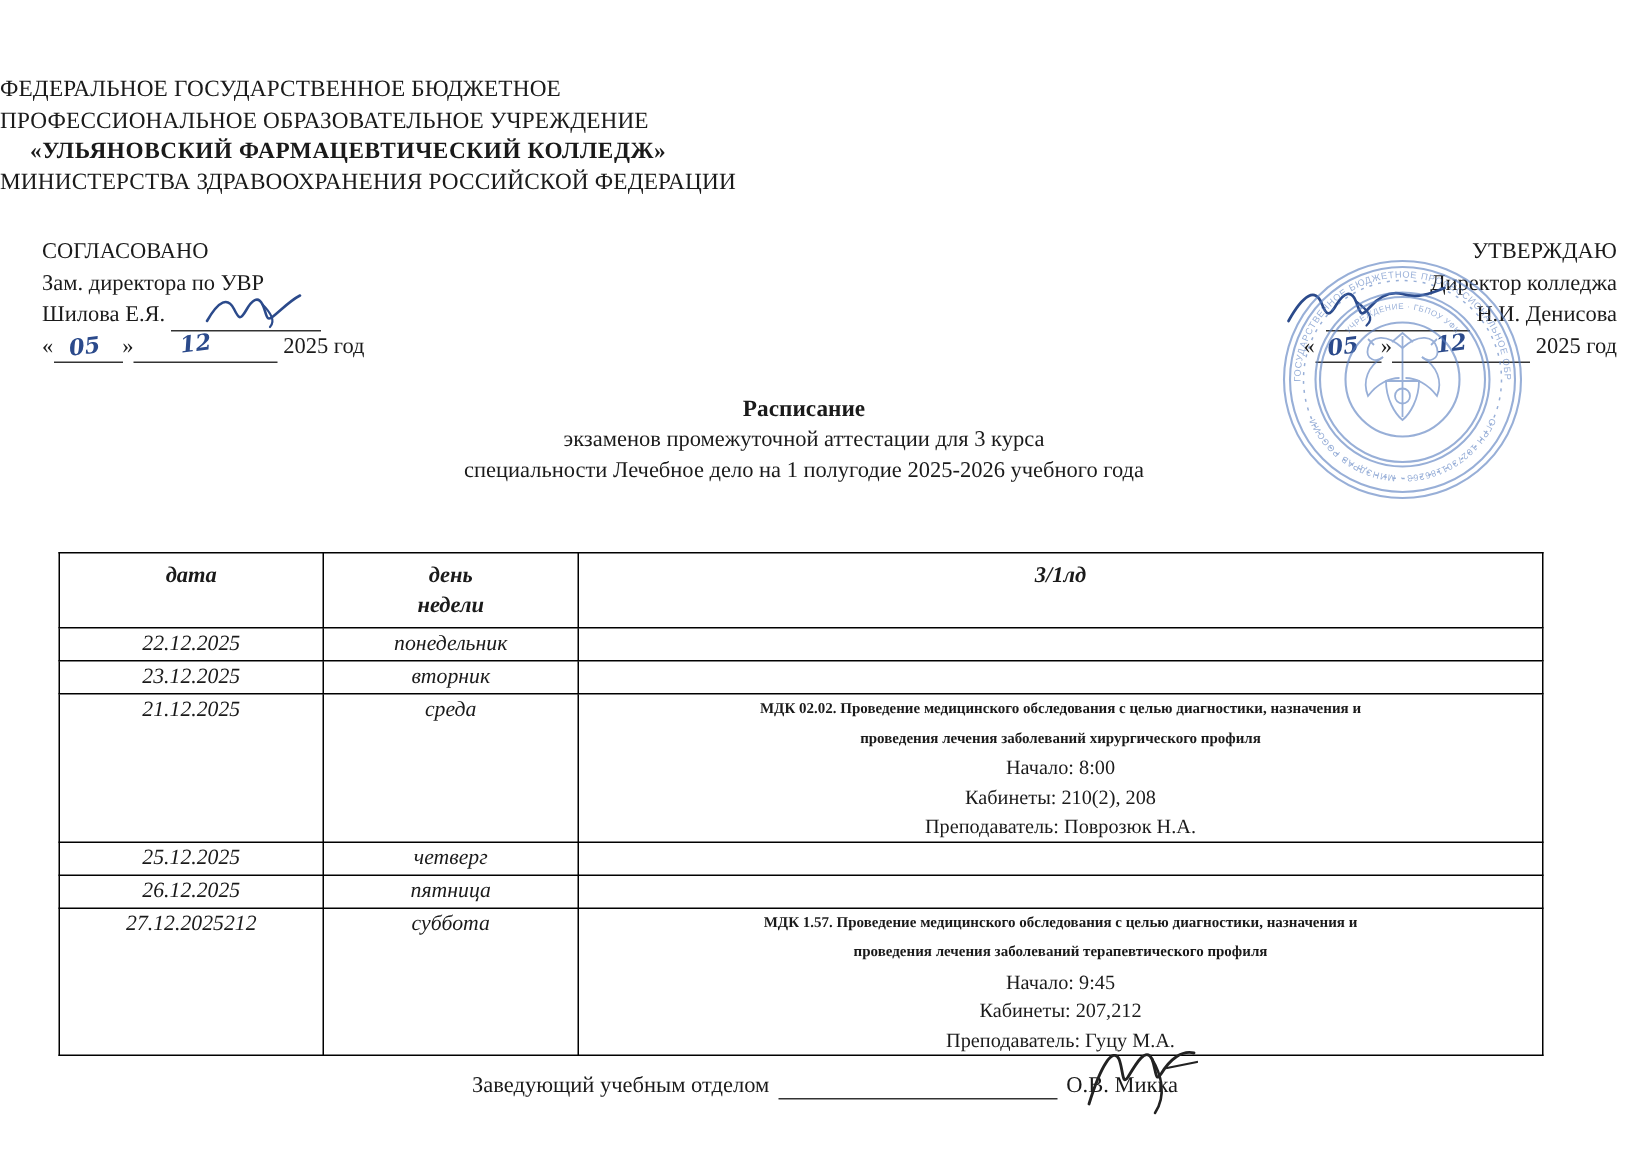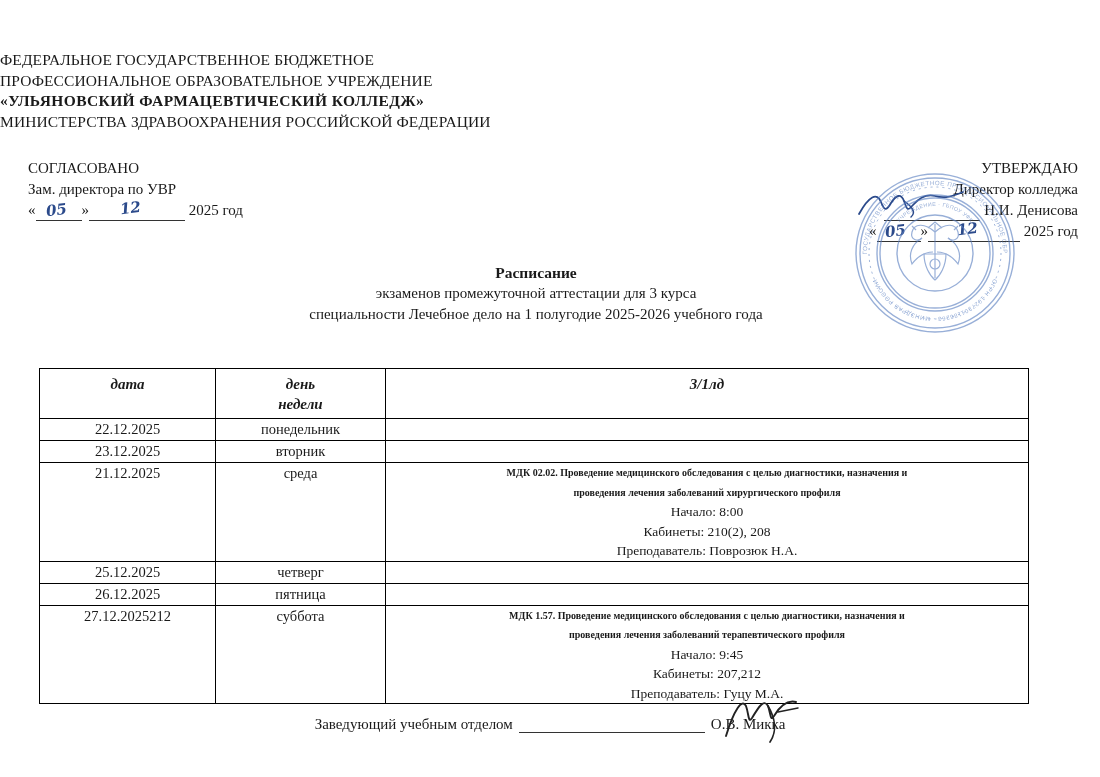--- a/index.html
+++ b/index.html
@@ -29,20 +29,21 @@
   }
   .letterhead .lh-line {
     font-size: 15.5px;
     line-height: 20.5px;
     letter-spacing: 0.1px;
     white-space: nowrap;
   }
   .letterhead .lh-line.strong {
     font-weight: bold;
     letter-spacing: 0.4px;
+    padding-left: 20px;
   }
 
   
   .approval {
     position: absolute;
     font-size: 15px;
     line-height: 21px;
     white-space: nowrap;
   }
   .approval.left  { left: 28px;  top: 158px; text-align: left; }
@@ -121,20 +122,21 @@
     font-size: 15px;
     line-height: 20px;
     height: 44px;
     padding-top: 5px;
   }
   .col-date { width: 176px; }
   .col-day  { width: 170px; }
   .col-grp  { width: 643px; }
 
   td.c-date, td.c-day {
+    font-style: italic;
     text-align: center;
     font-size: 14.5px;
     line-height: 20px;
     padding-top: 3px;
     padding-bottom: 3px;
   }
   td.c-exam {
     text-align: center;
     font-size: 13.5px;
     line-height: 19.5px;
@@ -172,20 +174,27 @@
   <div class="letterhead">
     <div class="lh-line">ФЕДЕРАЛЬНОЕ ГОСУДАРСТВЕННОЕ БЮДЖЕТНОЕ</div>
     <div class="lh-line">ПРОФЕССИОНАЛЬНОЕ ОБРАЗОВАТЕЛЬНОЕ УЧРЕЖДЕНИЕ</div>
     <div class="lh-line strong">«УЛЬЯНОВСКИЙ   ФАРМАЦЕВТИЧЕСКИЙ   КОЛЛЕДЖ»</div>
     <div class="lh-line">МИНИСТЕРСТВА ЗДРАВООХРАНЕНИЯ РОССИЙСКОЙ ФЕДЕРАЦИИ</div>
   </div>
 
   <div class="approval left">
     <div class="appr-row">СОГЛАСОВАНО</div>
     <div class="appr-row">Зам. директора по УВР</div>
+    <div class="appr-row">
+      <span>Шилова Е.Я.</span><span class="rule sig"></span>
+      <svg class="sig-svg" style="left:106px; top:-6px; width:74px; height:26px;" viewBox="0 0 74 26">
+        <path d="M4 20 C 12 6, 18 4, 22 12 C 25 18, 26 20, 30 13 C 34 6, 38 3, 41 9 C 44 15, 43 21, 48 17 C 54 12, 60 6, 66 3" fill="none" stroke="#2b4a8b" stroke-width="1.7" stroke-linecap="round"></path>
+        <path d="M41 9 C 46 14, 50 20, 46 24" fill="none" stroke="#2b4a8b" stroke-width="1.5" stroke-linecap="round"></path>
+      </svg>
+    </div>
     <div class="appr-row">
       <span>«</span><span class="rule d1"></span><span>»</span><span class="rule d2"></span>
       <span>2025 год</span>
       <span class="hw" style="left:18px; top:0px;">05</span>
       <span class="hw" style="left:92px; top:-2px;">12</span>
     </div>
   </div>
 
   <div class="approval right">
     <div class="appr-row">УТВЕРЖДАЮ</div>

